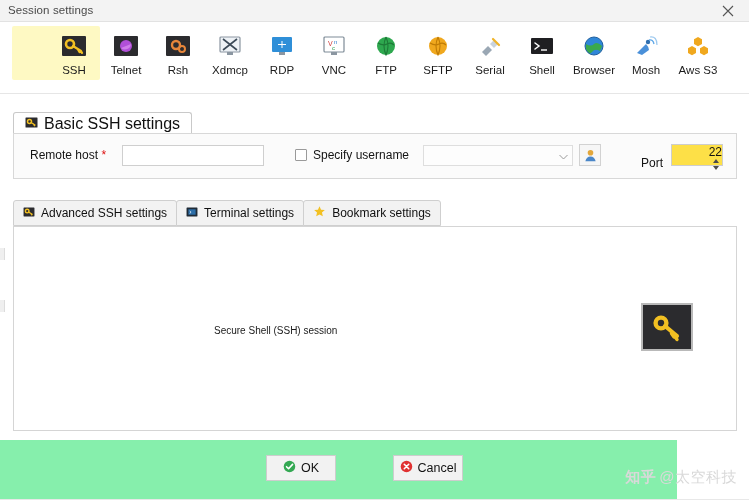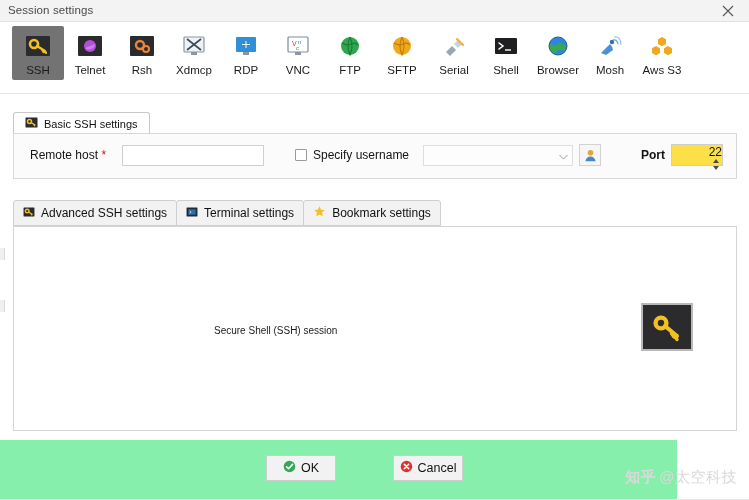--- a/index.html
+++ b/index.html
@@ -77,21 +77,22 @@
   .proto {
     width: 52px;
     padding: 5px 0 4px 0;
     display: flex;
     flex-direction: column;
     align-items: center;
     border-radius: 2px;
     cursor: default;
   }
   .proto.selected {
-    background: #737373;
+    background: #fef9c3;
+    padding-left: 36px;
   }
   .proto .glyph {
     width: 30px; height: 30px;
     display: flex;
     align-items: center;
     justify-content: center;
     margin-bottom: 3px;
   }
   .proto .caption {
     font-size: 11.5px;
@@ -114,21 +115,21 @@
     border: 1px solid #c9c9c9;
     border-bottom: none;
     border-radius: 3px 3px 0 0;
     padding: 0 11px;
     display: flex;
     align-items: center;
     gap: 6px;
     box-sizing: border-box;
     cursor: default;
   }
-  .tab-top .label { font-size: 11px; color: #101010; }
+  .tab-top .label { font-size: 16px; color: #101010; }
 
   .form-panel {
     position: absolute;
     left: 13px; top: 133px;
     width: 724px; height: 46px;
     background: #fbfbfb;
     border: 1px solid #d8d8d8;
     box-sizing: border-box;
   }
   .field-label { font-size: 12px; color: #131313; }
@@ -189,21 +190,21 @@
     width: 22px; height: 22px;
     background: #f6f6f6;
     border: 1px solid #d2d2d2;
     box-sizing: border-box;
     display: flex;
     align-items: center;
     justify-content: center;
     cursor: default;
   }
   .port-label {
-    position: absolute; left: 627px; top: 14px; font-weight: bold;
+    position: absolute; left: 627px; top: 22px;
   }
   .port-spin {
     position: absolute;
     left: 657px; top: 10px;
     width: 52px; height: 22px;
     background: #fde047;
     border: 1px solid #cdcdcd;
     box-sizing: border-box;
     display: flex;
     align-items: flex-end;

